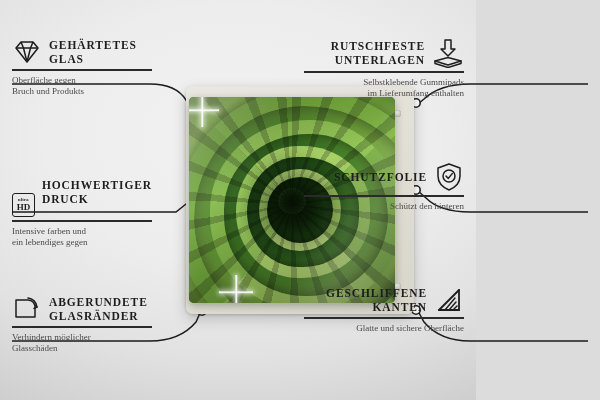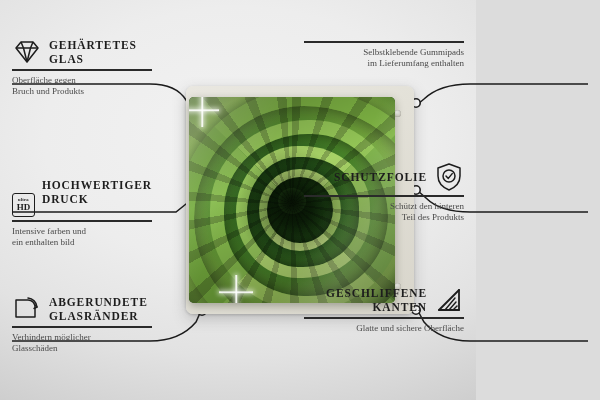--- a/index.html
+++ b/index.html
@@ -187,21 +187,21 @@
         <span class="u">ultra</span>
         <span class="h">HD</span>
       </div>
       <div>
         <div class="ttl">HOCHWERTIGER</div>
         <div class="ttl">DRUCK</div>
       </div>
     </div>
     <div class="rule"></div>
     <div class="sub">Intensive farben und</div>
-    <div class="sub">ein enthalten bild</div>
+    <div class="sub">ein lebendiges gegen</div>
   </div>
 
   <div class="callout left" style="left:12px;top:295px;width:140px;">
     <div class="head">
       <svg class="icon" width="30" height="26" viewBox="0 0 30 26">
         <g fill="none" stroke="#1d1d1d" stroke-width="1.5" stroke-linejoin="round" stroke-linecap="round">
           <path d="M4,4 H16 A7,7 0 0 1 23,11 V21 H4 Z"></path>
           <path d="M16,2 A10,10 0 0 1 25,11"></path>
           <path d="M25,11 L22.5,8.5 M25,11 L22,12.5"></path>
         </g>
@@ -210,41 +210,53 @@
         <div class="ttl">ABGERUNDETE</div>
         <div class="ttl">GLASRÄNDER</div>
       </div>
     </div>
     <div class="rule"></div>
     <div class="sub">Verhindern möglicher</div>
     <div class="sub">Glasschäden</div>
   </div>
 
   <div class="callout right" style="right:12px;top:38px;width:160px;">
+    <div class="head r">
+      <div>
+        <div class="ttl">RUTSCHFESTE</div>
+        <div class="ttl">UNTERLAGEN</div>
+      </div>
+      <svg class="icon" width="32" height="30" viewBox="0 0 32 30">
+        <g fill="none" stroke="#1d1d1d" stroke-width="1.5" stroke-linejoin="round" stroke-linecap="round">
+          <path d="M13,2 H19 V11 H23 L16,18 L9,11 H13 Z"></path>
+          <path d="M16,19.5 L29,23 L16,27 L3,23 Z"></path>
+          <path d="M3,23 V25.5 L16,29.5 L29,25.5 V23"></path>
+        </g>
+      </svg>
+    </div>
     <div class="rule"></div>
     <div class="sub">Selbstklebende Gummipads</div>
     <div class="sub">im Lieferumfang enthalten</div>
   </div>
 
   <div class="callout right" style="right:12px;top:162px;width:160px;">
     <div class="head r">
       <div>
         <div class="ttl">SCHUTZFOLIE</div>
       </div>
       <svg class="icon" width="30" height="30" viewBox="0 0 30 30">
         <g fill="none" stroke="#1d1d1d" stroke-width="1.5" stroke-linejoin="round" stroke-linecap="round">
           <path d="M15,2 L26,6 V14 C26,21 21,25.5 15,28 C9,25.5 4,21 4,14 V6 Z"></path>
           <circle cx="15" cy="14" r="6"></circle>
           <path d="M12,14 L14.3,16.4 L18.2,11.6"></path>
         </g>
       </svg>
     </div>
     <div class="rule"></div>
     <div class="sub">Schützt den hinteren</div>
-    <div class="sub">Teil des Produkts</div>
   </div>
 
   <div class="callout right" style="right:12px;top:286px;width:160px;">
     <div class="head r">
       <div>
         <div class="ttl">GESCHLIFFENE</div>
         <div class="ttl">KANTEN</div>
       </div>
       <svg class="icon" width="30" height="28" viewBox="0 0 30 28">
         <g stroke="#1d1d1d" stroke-width="1.8" stroke-linecap="round">

